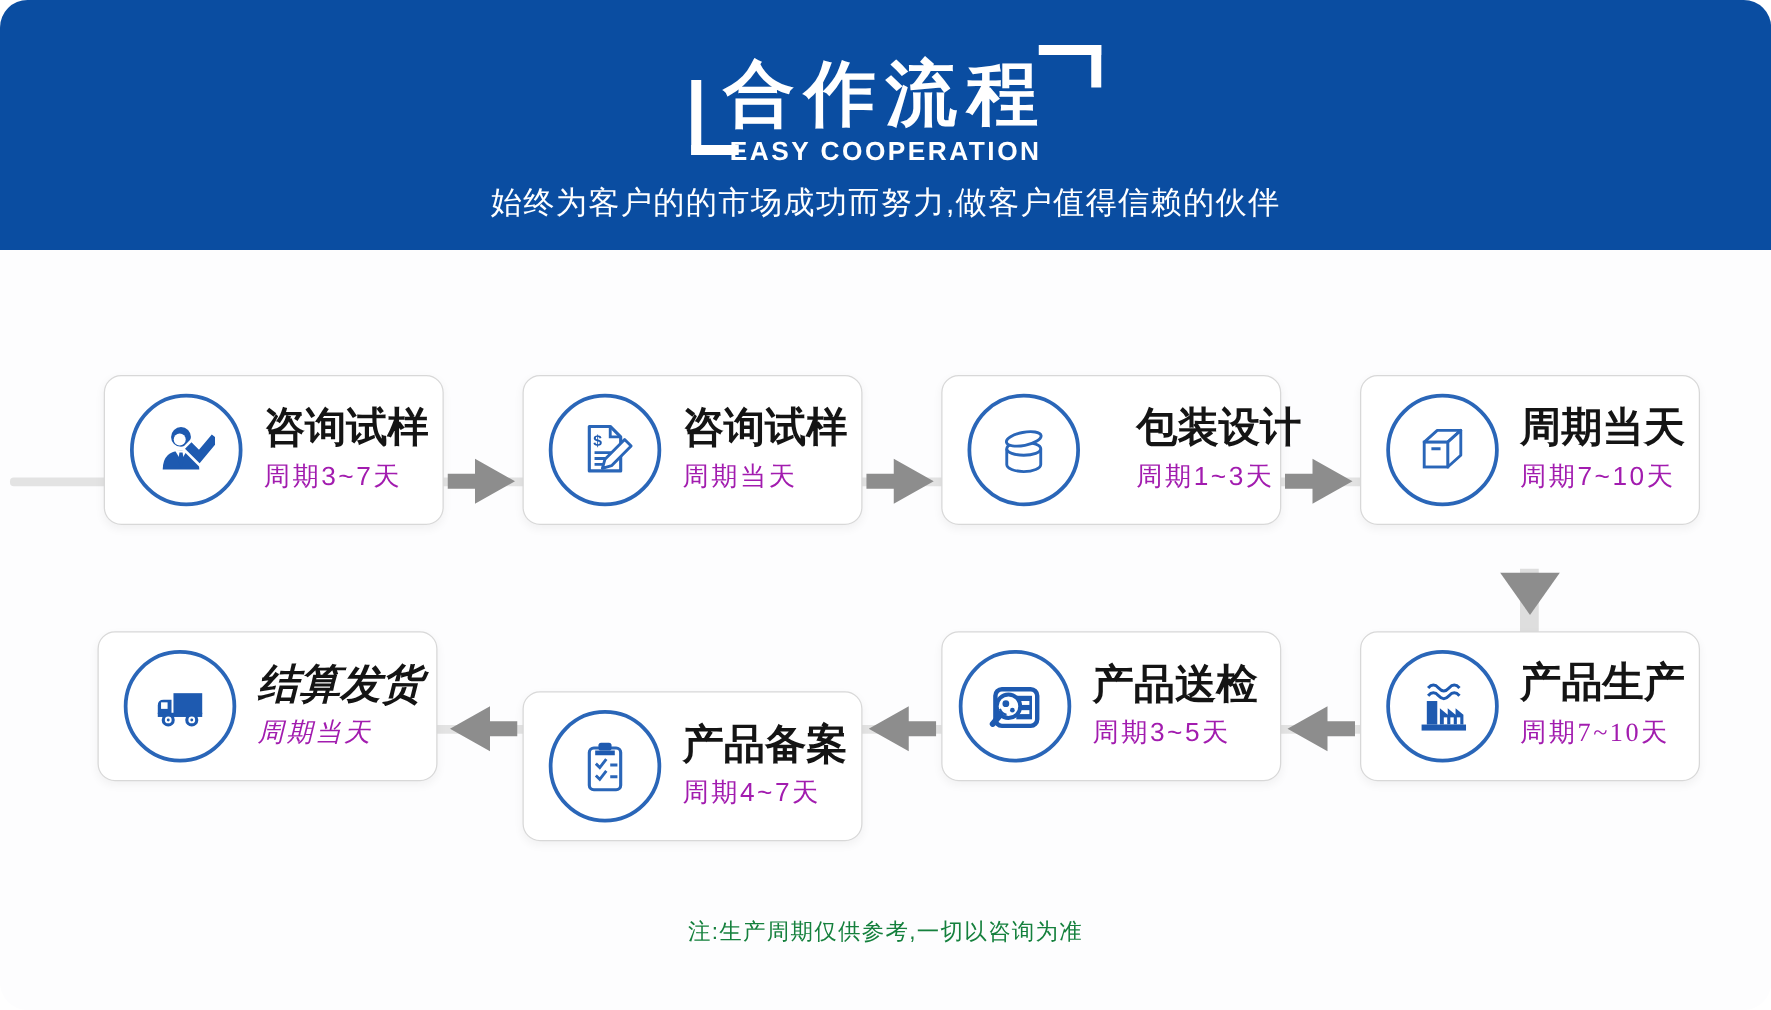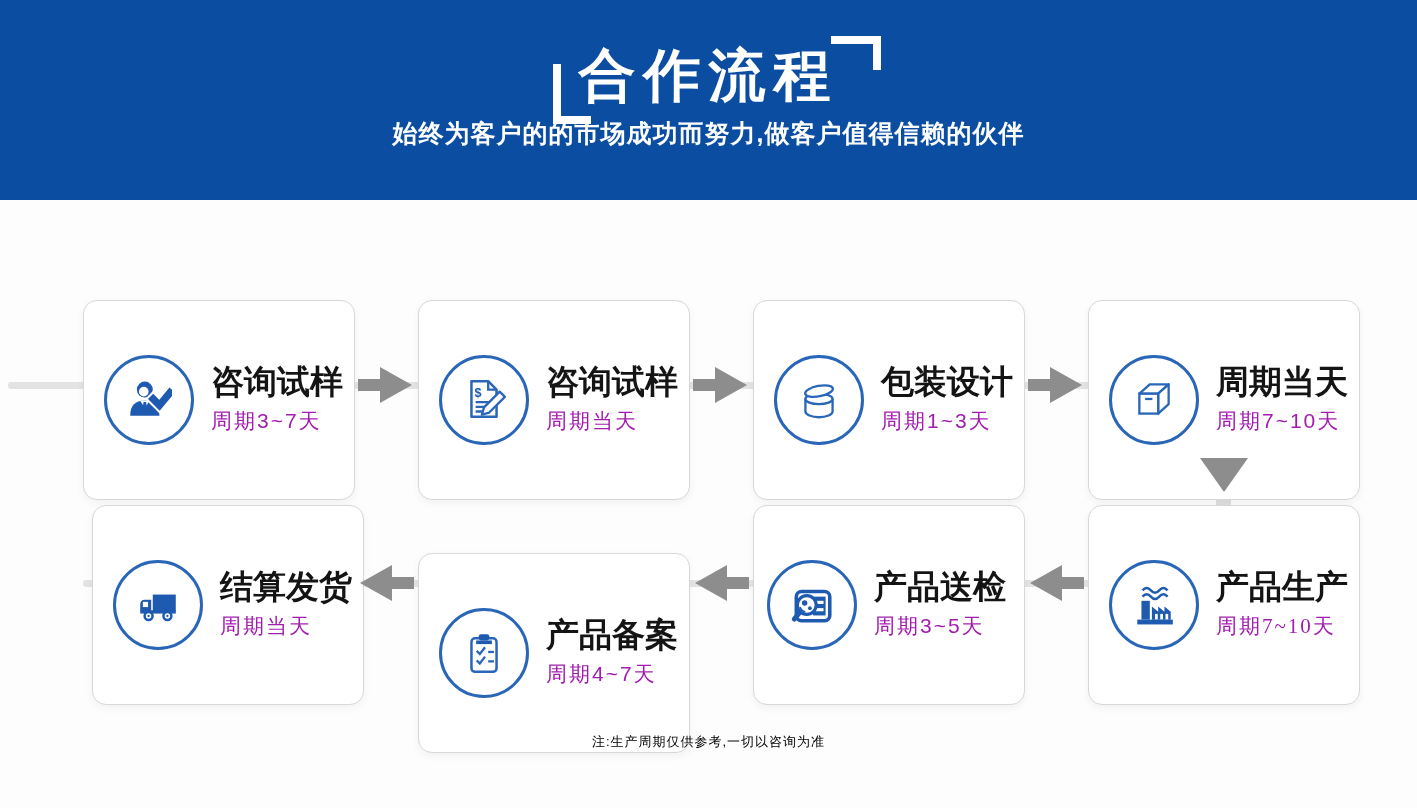--- a/index.html
+++ b/index.html
@@ -5,81 +5,83 @@
   html,body{margin:0;padding:0;}
   body{
     font-family:"Liberation Sans","DejaVu Sans",sans-serif;
     background:#ffffff;
   }
   .stage{
     position:relative;
     width:1417px;height:808px;
     background:#fdfdfe;
     overflow:hidden;
+    border-radius:22px;
   }
   
   .banner{
     position:absolute;left:0;top:0;width:100%;height:200px;
     background:#0a4da1;color:#fff;text-align:center;
   }
   .banner h1{
     margin:0;padding-top:46px;
     font-size:57px;line-height:1.05;font-weight:bold;
     letter-spacing:8px;
   }
   .banner .subtitle{
     margin-top:4px;font-size:21px;font-weight:600;letter-spacing:2px;
   }
   .banner .tagline{
-    margin-top:11px;font-size:25px;font-weight:bold;letter-spacing:1px;
+    margin-top:11px;font-size:25px;font-weight:normal;letter-spacing:1px;
   }
   .bracket-left{
     position:absolute;left:calc(50% - 156px);top:64px;
     width:30px;height:52px;
     border-left:8px solid #fff;border-bottom:8px solid #fff;
   }
   .bracket-right{
     position:absolute;left:calc(50% + 122px);top:36px;
     width:42px;height:26px;
     border-right:8px solid #fff;border-top:8px solid #fff;
   }
   
   .hline{position:absolute;height:7px;background:#e3e3e3;z-index:1;border-radius:3px;}
   .vstem{position:absolute;width:15px;background:#dedede;z-index:1;}
   .arrow{position:absolute;z-index:3;line-height:0;}
   
   .card{
-    position:absolute;width:272px;height:200px;z-index:2;
+    position:absolute;width:272px;height:120px;z-index:2;
     background:#ffffff;border:1px solid #d8d8d8;border-radius:14px;
     box-shadow:0 3px 8px rgba(0,0,0,0.05);
     display:flex;align-items:center;padding-left:20px;box-sizing:border-box;
   }
   .icon-circle{
     flex:0 0 auto;width:84px;height:84px;border-radius:50%;
     border:3px solid #2a66b8;background:#fff;
     display:flex;align-items:center;justify-content:center;
   }
   .card-text{margin-left:17px;}
   .card-title{font-size:33px;font-weight:bold;color:#141414;line-height:1.05;white-space:nowrap;}
   .card-cycle{margin-top:7px;font-size:21px;color:#a21caf;letter-spacing:2px;white-space:nowrap;}
   
   .note{
     position:absolute;left:0;top:733px;width:100%;
-    text-align:center;font-size:13px;color:#000000;z-index:2;letter-spacing:1px;
+    text-align:center;font-size:18px;color:#15803d;z-index:2;letter-spacing:1px;
   }
 </style>
 </head>
 <body>
 
 <div class="stage">
 
   <div class="banner">
     <div class="bracket-left"></div>
     <div class="bracket-right"></div>
     <h1>合作流程</h1>
+    <div class="subtitle">EASY COOPERATION</div>
     <div class="tagline">始终为客户的的市场成功而努力,做客户值得信赖的伙伴</div>
   </div>
 
   <div class="hline" style="left:8px;top:382px;width:1352px;"></div>
   <div class="hline" style="left:83px;top:580px;width:1277px;"></div>
   <div class="vstem" style="left:1216px;top:455px;height:54px;"></div>
 
   <div class="card" style="left:83px;top:300px;">
     <div class="icon-circle">
       <svg width="46" height="46" viewBox="0 0 44 44">
@@ -107,21 +109,21 @@
         <path d="M14,24 h14 M14,28.5 h14 M14,33 h9" stroke="#2a66b8" stroke-width="2.2"></path>
         <path d="M37,14 l5,5 L27,34 l-7,2 2,-7 z" fill="#fff" stroke="#2a66b8" stroke-width="2.2" stroke-linejoin="round"></path>
       </svg>
     </div>
     <div class="card-text">
       <div class="card-title">咨询试样</div>
       <div class="card-cycle">周期当天</div>
     </div>
   </div>
 
-  <div class="card" style="left:753px;top:300px;">
+  <div class="card" style="left:753px;top:300px;gap:28px;">
     <div class="icon-circle">
       <svg width="46" height="46" viewBox="0 0 44 44">
         <path d="M9,21 v12 a13,5.5 0 0 0 26,0 v-12" fill="#fff" stroke="#2a66b8" stroke-width="2.2"></path>
         <ellipse cx="22" cy="21" rx="13" ry="5" fill="#fff" stroke="#2a66b8" stroke-width="2.2"></ellipse>
         <ellipse cx="22" cy="13.5" rx="13.5" ry="5" fill="#fff" stroke="#2a66b8" stroke-width="2.2" transform="rotate(-11 22 13.5)"></ellipse>
       </svg>
     </div>
     <div class="card-text">
       <div class="card-title">包装设计</div>
       <div class="card-cycle">周期1~3天</div>
@@ -158,21 +160,21 @@
         <polygon points="0,14 22,14 22,2 54,20 22,38 22,26 0,26" fill="#8d8d8d"></polygon>
       </svg>
   </div>
 
   <div class="arrow" style="left:1200px;top:458px;">
     <svg width="48" height="36">
         <polygon points="0,0 48,0 24,34" fill="#8d8d8d"></polygon>
       </svg>
   </div>
 
-  <div class="card" style="left:92px;top:505px;">
+  <div class="card" style="left:78px;top:505px;font-style:italic;">
     <div class="icon-circle">
       <svg width="46" height="46" viewBox="0 0 44 44">
         <rect x="17" y="12" width="22" height="16" fill="#1e5ab0"></rect>
         <path d="M15.5,17 h-6 q-4.5,0 -4.5,4.5 v6.5 h10.5 z" fill="#1e5ab0"></path>
         <rect x="7.5" y="19" width="5" height="5" fill="#fff"></rect>
         <rect x="5" y="27" width="34" height="3.2" fill="#1e5ab0"></rect>
         <circle cx="13" cy="32.5" r="5" fill="#1e5ab0"></circle>
         <circle cx="13" cy="32.5" r="2.6" fill="#fff"></circle>
         <circle cx="13" cy="32.5" r="1.1" fill="#1e5ab0"></circle>
         <circle cx="31" cy="32.5" r="5" fill="#1e5ab0"></circle>

